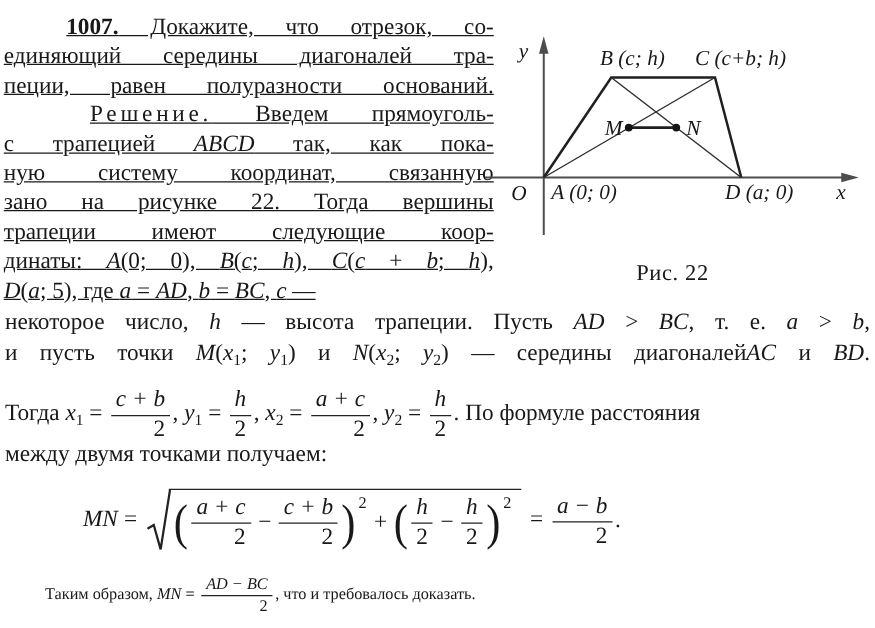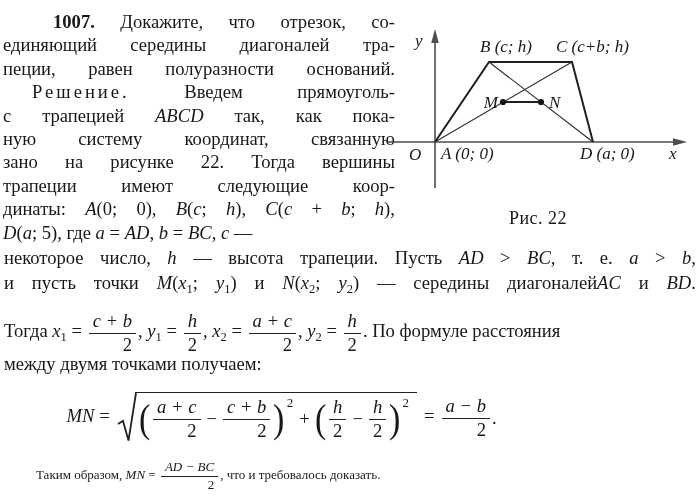--- a/index.html
+++ b/index.html
@@ -7,21 +7,21 @@
     width:700px; height:502px; position:relative; overflow:hidden;
     background:#ffffff; color:#181818;
     font-family:"Liberation Serif","DejaVu Serif",serif;
   }
   .page { position:absolute; inset:0; }
 
   
   .text-col { position:absolute; left:3px; top:10px; width:392px; }
   .line {
     font-size:18.6px; line-height:23.4px; height:23.4px;
-    text-align:justify; text-align-last:justify; white-space:normal;
+    text-align:justify; text-align-last:justify; white-space:normal;text-decoration:underline;
   }
   .line.noj { text-align:left; text-align-last:left; }
   .ind-big { padding-left:50px; }
   .ind-med { padding-left:29px; }
 
   
   .full-text { position:absolute; left:4px; top:246px; width:692px; }
   .fline {
     font-size:18.6px; line-height:24.8px; height:24.8px;
     text-align:justify; text-align-last:justify;
@@ -29,21 +29,21 @@
 
   
   .then-row  { position:absolute; left:4px;  top:307px; width:694px; height:48px; line-height:48px; font-size:18.6px; }
   .between   { position:absolute; left:4px;  top:352px; font-size:18.6px; line-height:24px; }
   .formula-row { position:absolute; left:0;  top:385px; width:563px; height:62px; line-height:62px; text-align:center; font-size:18.6px; }
   .final-row { position:absolute; left:36px; top:449px; height:52px; line-height:52px; font-size:13px; }
 
   
   .s-i  { font-style:italic; }
   .s-b  { font-weight:700; }
-  .s-sp { letter-spacing:3px; }
+  .s-sp { letter-spacing:3px;margin-left:40px; }
   .s-sub{ font-size:12.5px; vertical-align:-4px; }
 
   
   .frac { display:inline-block; vertical-align:middle; text-align:right; margin:0 2px; line-height:normal; }
   .fn { display:block; line-height:1.08; padding:0 4px 2px; }
   .fd { display:block; line-height:1.08; padding:1px 4px 0; border-top:1.6px solid #222; }
 
   
   .rad { display:inline-flex; align-items:flex-start; vertical-align:middle; margin:0 2px; }
   .rad-hook { flex:none; display:block; }

